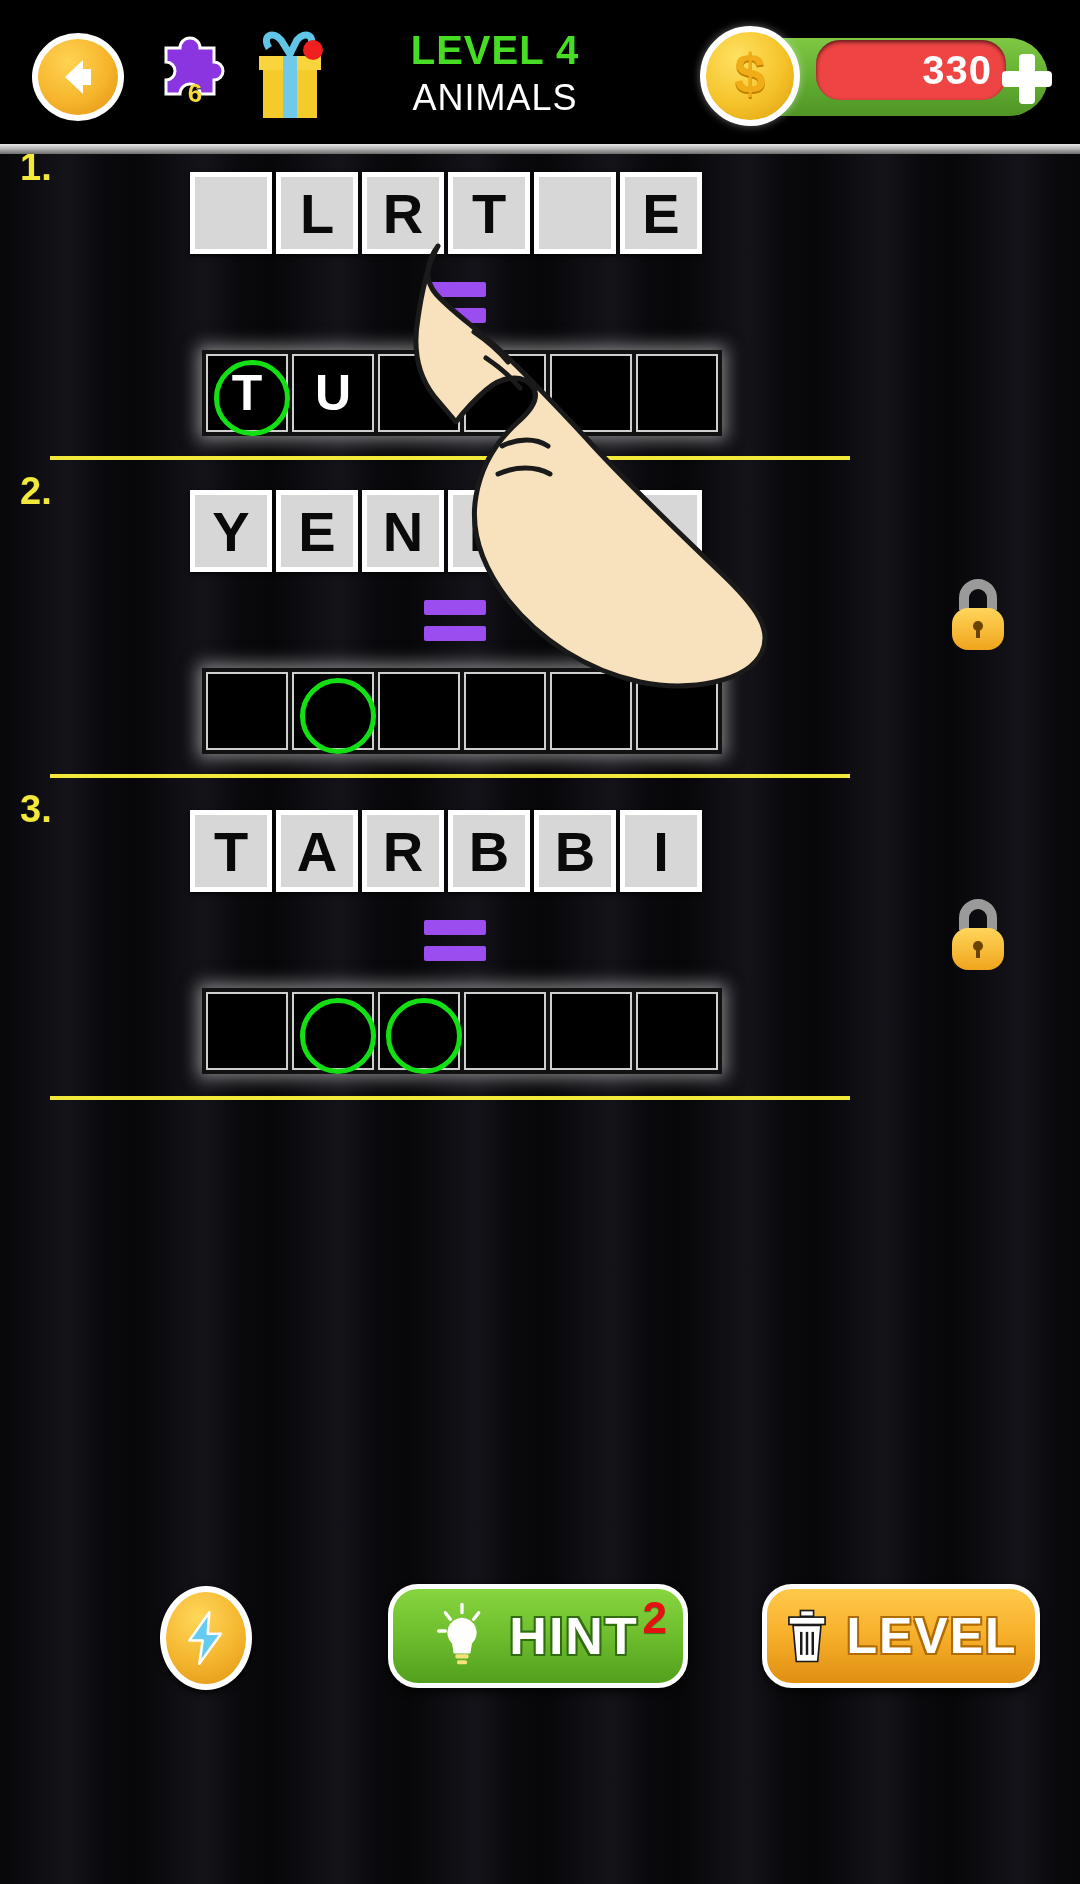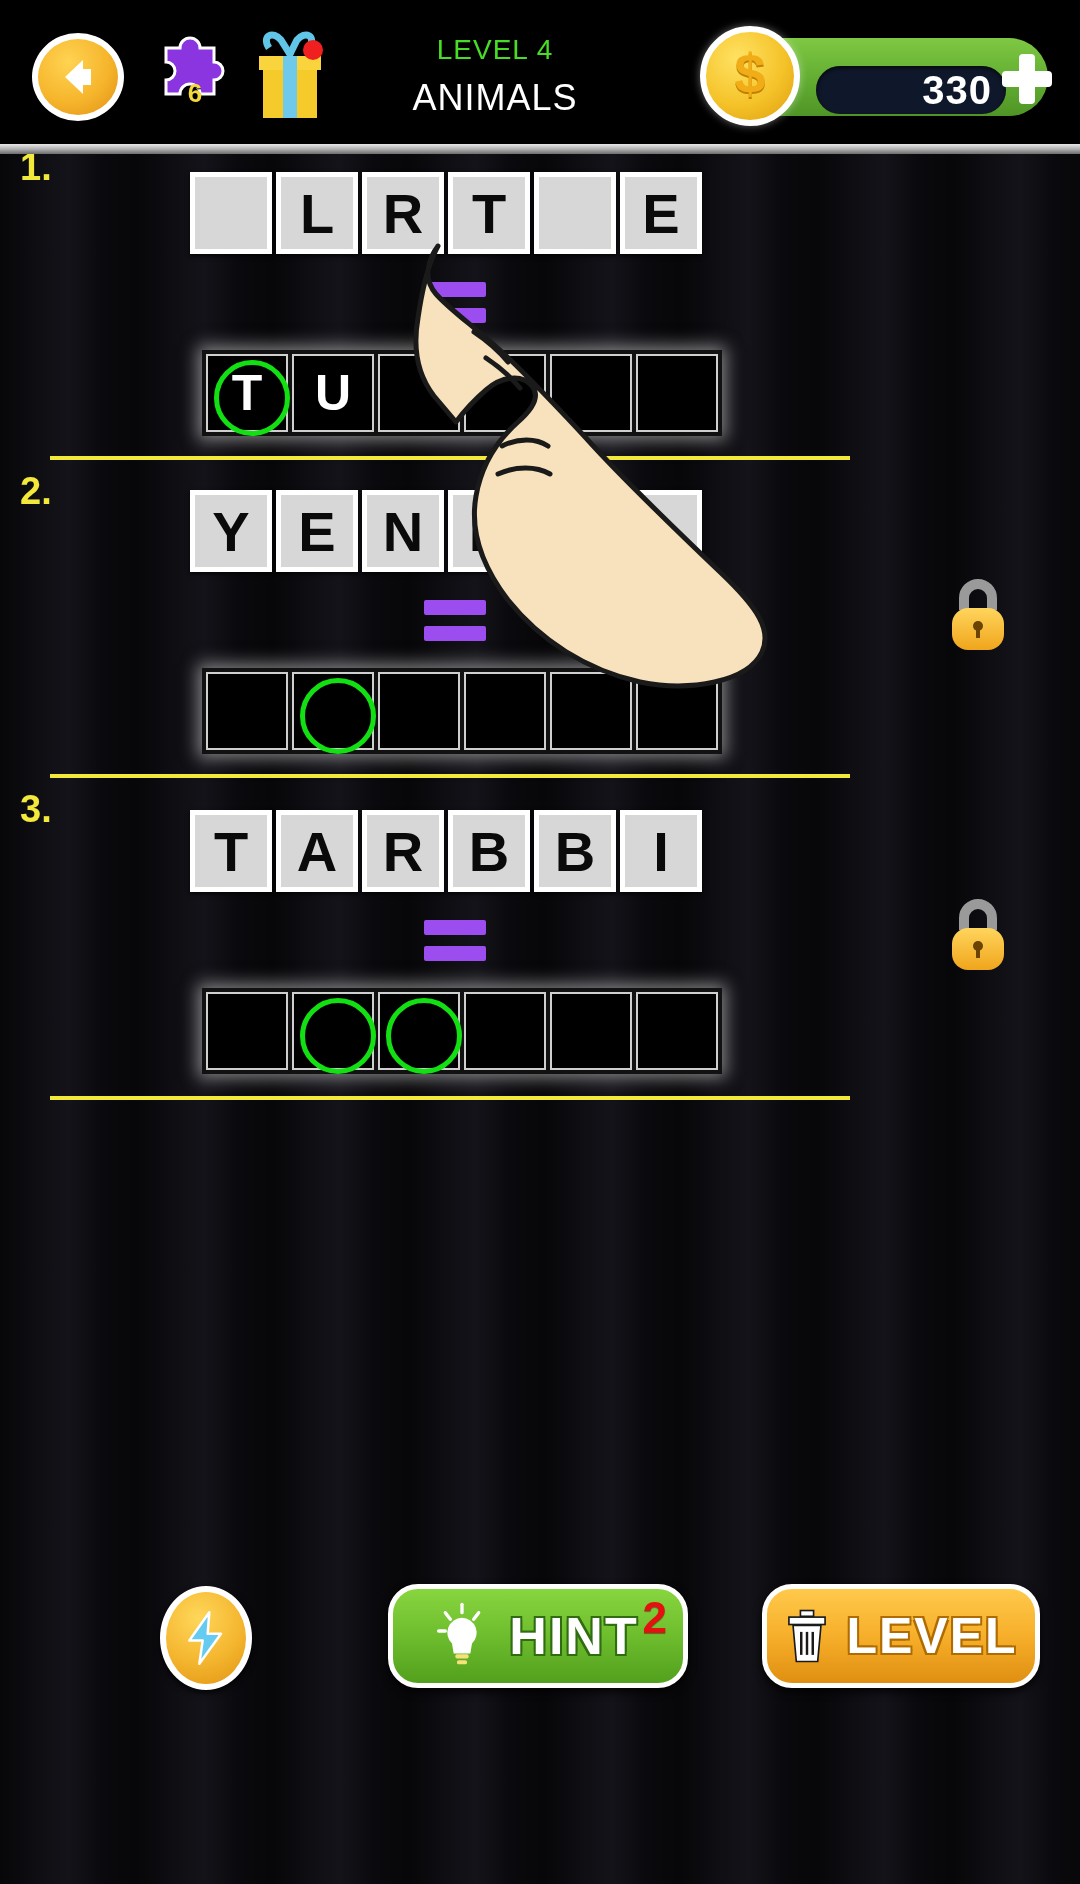--- a/index.html
+++ b/index.html
@@ -66,21 +66,21 @@
     width: 86px; height: 96px;
   }
 
   .hdr-title {
     position: absolute;
     left: 360px; top: 26px;
     width: 270px;
     text-align: center;
   }
   .hdr-level {
-    font-size: 28px; font-weight: normal;
+    font-size: 40px; font-weight: bold;
     color: #46dd24;
     letter-spacing: 1px;
     line-height: 48px;
     font-family: "Liberation Sans Narrow", "Liberation Sans", sans-serif;
   }
   .hdr-cat {
     font-size: 36px;
     color: #ffffff;
     line-height: 48px;
     letter-spacing: 1px;
@@ -108,24 +108,24 @@
   .hdr-coin .dollar {
     font-size: 56px;
     font-weight: bold;
     color: #f0ad17;
     text-shadow: 0 2px 0 #c07f00;
     line-height: 56px;
     margin-top: -4px;
   }
   .coin-well {
     position: absolute;
-    left: 816px; top: 66px;
-    width: 190px; height: 48px;
+    left: 816px; top: 40px;
+    width: 190px; height: 60px;
     border-radius: 24px;
-    background: #0f172a;
+    background: #ef4444;
     box-shadow: inset 0 2px 4px rgba(0,0,0,.65);
     display: flex; align-items: center; justify-content: flex-end;
     padding-right: 14px;
     z-index: 4;
   }
   .coin-amount {
     font-size: 40px; font-weight: bold;
     color: #ffffff;
     letter-spacing: 1px;
     font-family: "Liberation Sans Narrow", "Liberation Sans", sans-serif;

